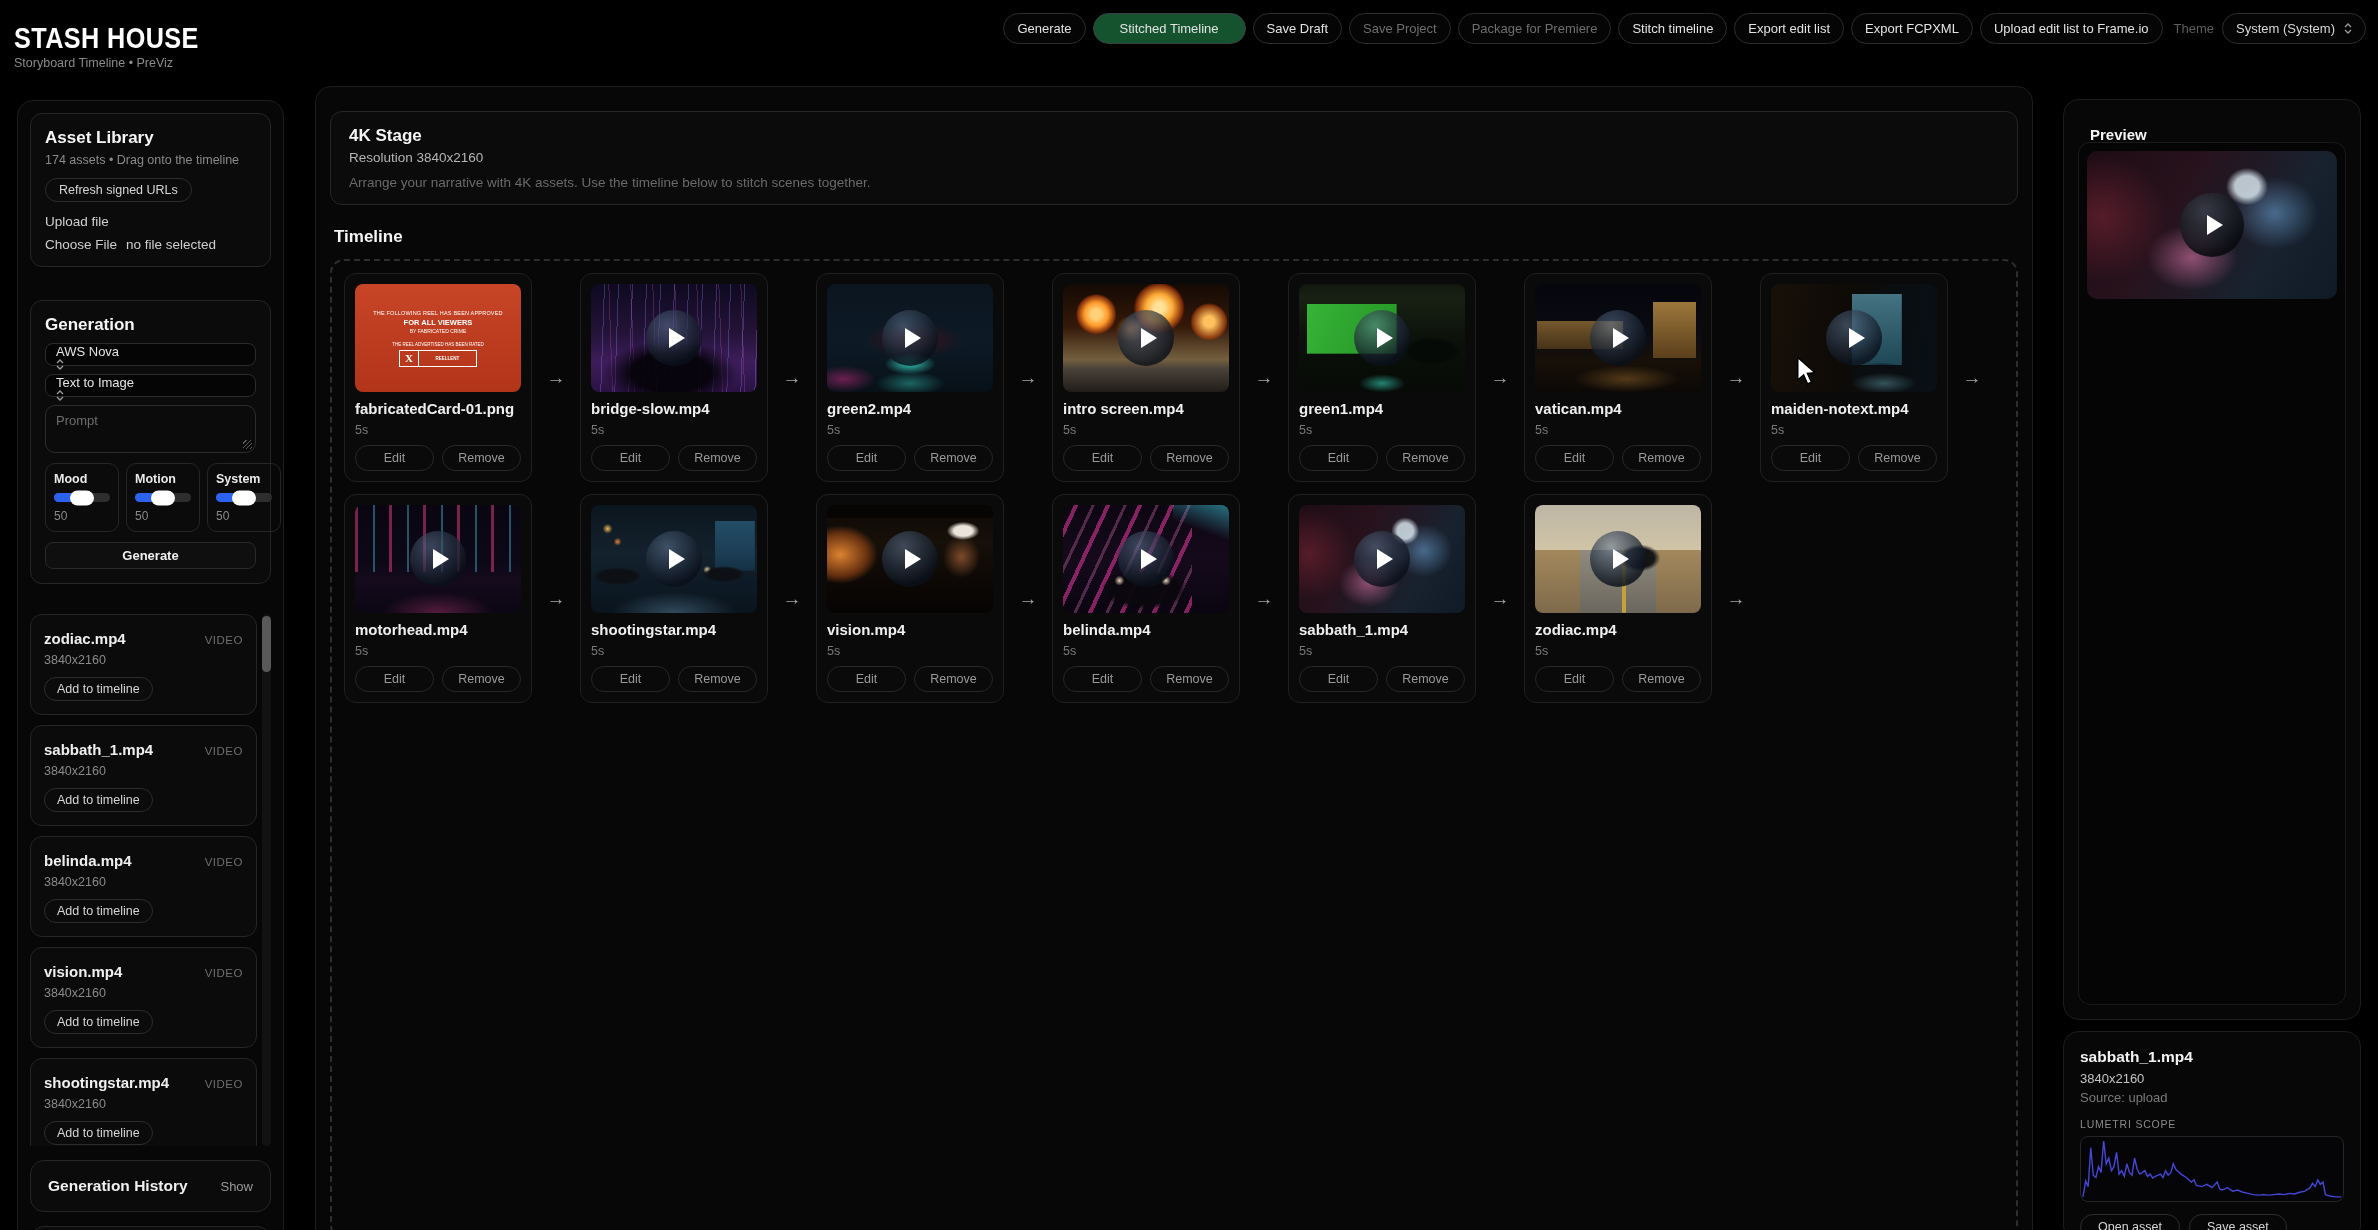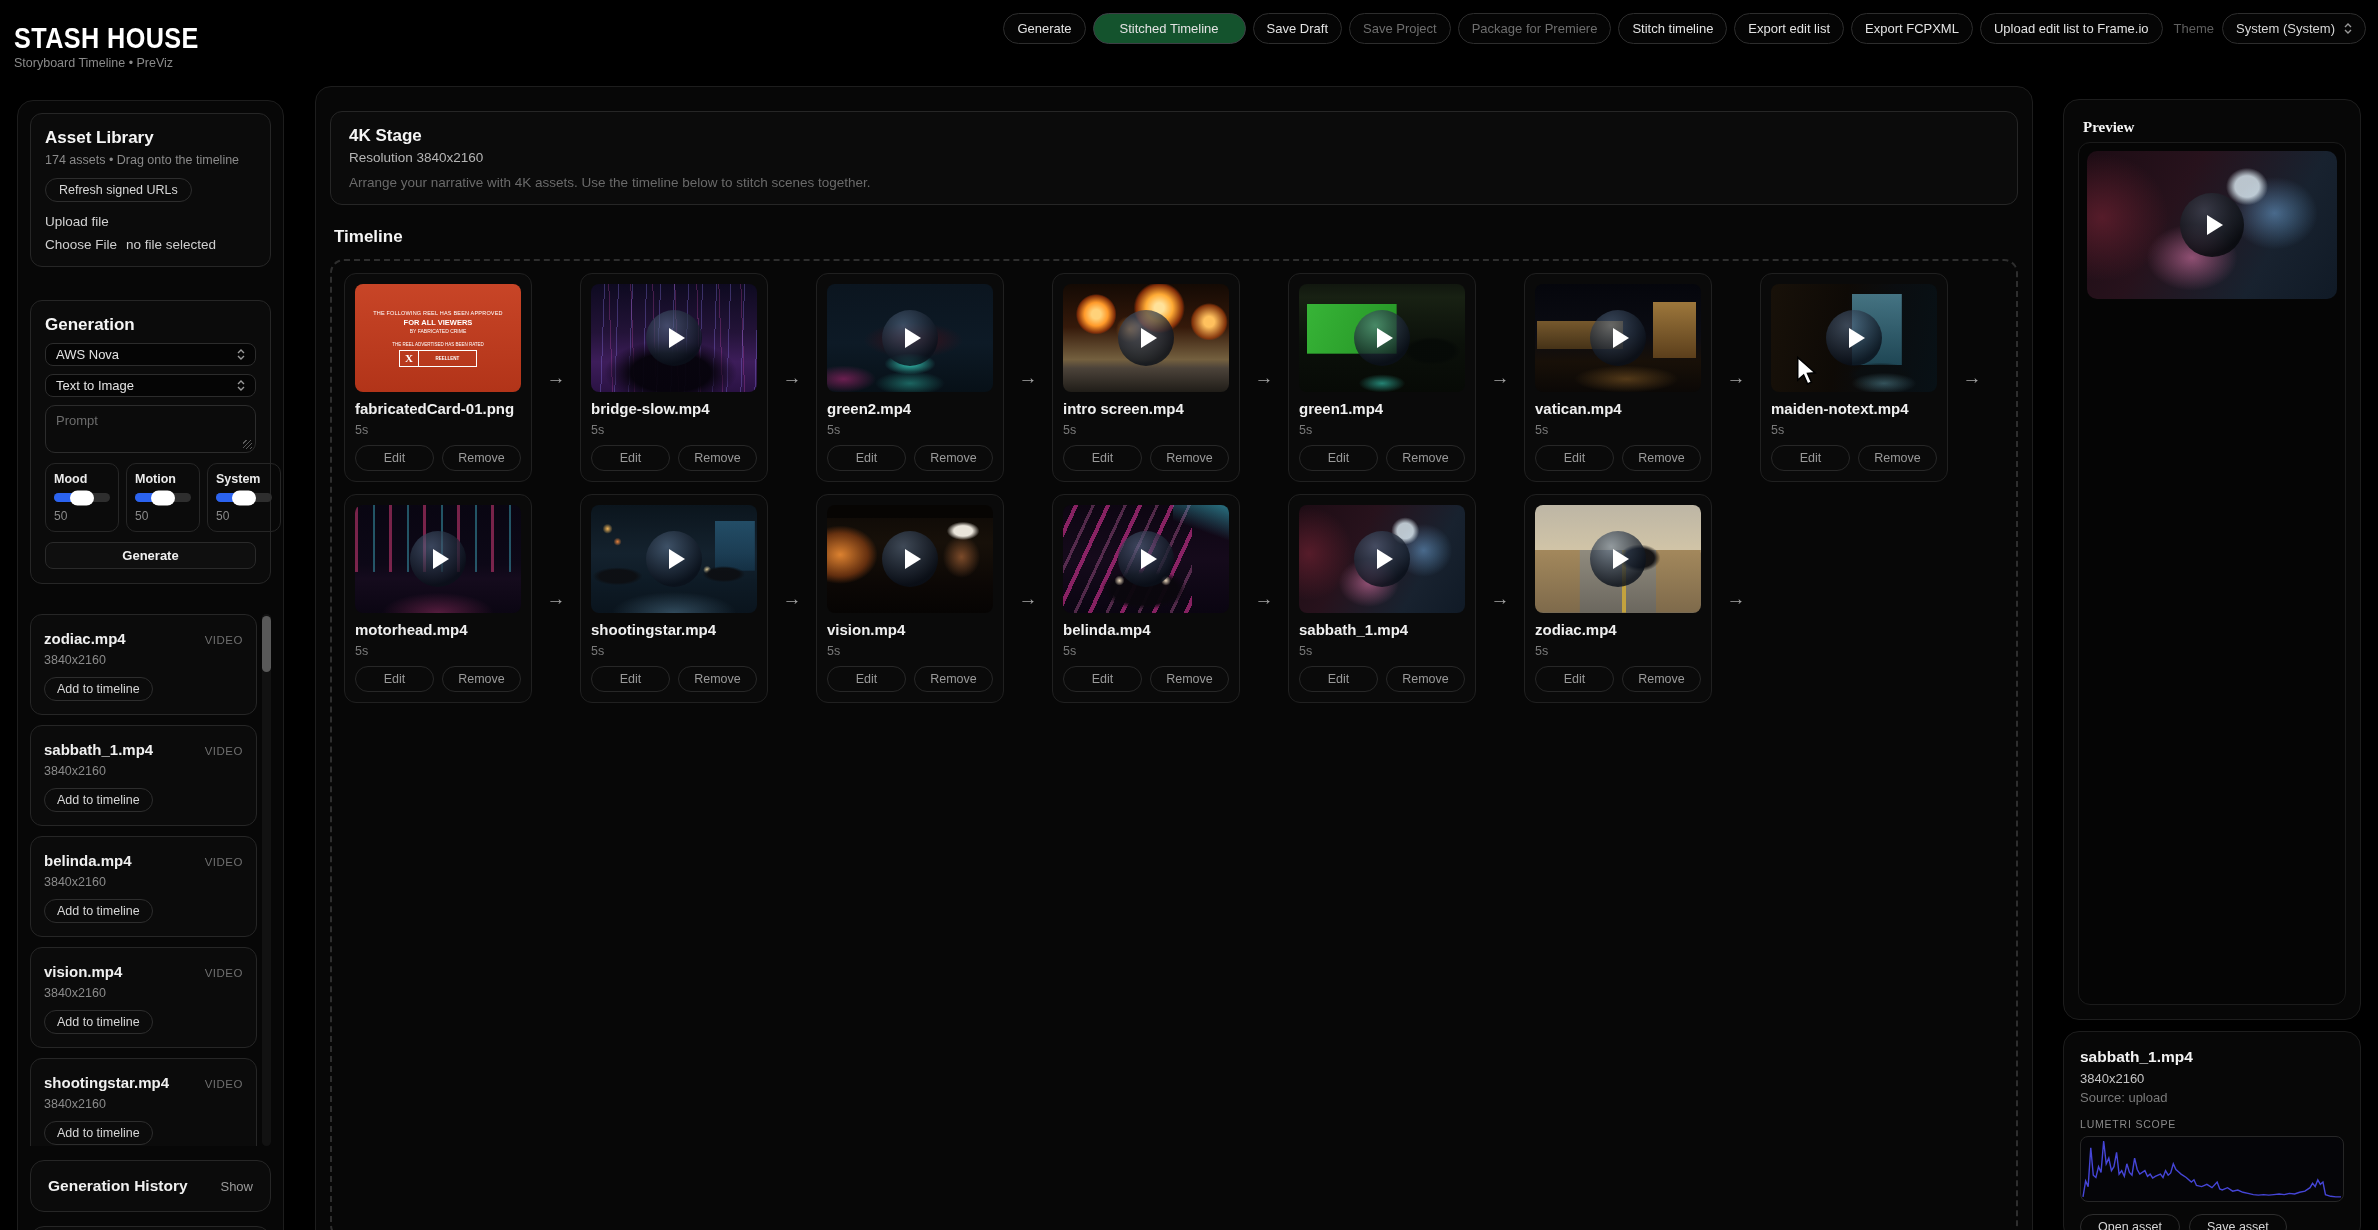--- a/index.html
+++ b/index.html
@@ -28,21 +28,21 @@
 
   
   #sidebar { left:17px; top:100px; width:267px; height:1150px; padding:12px; }
   .side-card { padding:14px; }
   .side-title { font-size:17px; font-weight:700; color:#f5f5f5; }
   .side-sub { font-size:12.5px; color:#8a8a8a; margin-top:5px; line-height:15px; }
   .refresh-btn { font-size:12.5px; height:24px; padding:0 13px; margin-top:10px; }
   .upload-label { font-size:13.5px; color:#d2d2d2; margin-top:12px; }
   .file-row { font-size:13.5px; color:#cfcfcf; margin-top:8px; display:flex; gap:9px; }
   .gen-card { margin-top:33px; padding:14px; }
-  .gen-select { display:flex; align-items:center; justify-content:space-between; height:23px; margin-top:8px; padding:0 10px; background:#050505; border:1px solid #2c2c2c; border-radius:8px; font-size:13px; color:#e4e4e4; cursor:pointer; }
+  .gen-select { display:flex; align-items:flex-start; justify-content:space-between; height:23px; margin-top:8px; padding:0 10px; background:#050505; border:1px solid #2c2c2c; border-radius:8px; font-size:13px; color:#e4e4e4; cursor:pointer;flex-direction:column; }
   .prompt-box { position:relative; margin-top:8px; }
   .prompt { display:block; width:100%; height:48px; background:transparent; border:1px solid #2c2c2c; border-radius:10px; padding:7px 10px; font-family:inherit; font-size:13px; color:#e4e4e4; resize:none; }
   .prompt::placeholder { color:#6c6c6c; }
   .resize-grip { position:absolute; right:4px; bottom:4px; width:9px; height:9px;
     background:repeating-linear-gradient(135deg, transparent 0 2px, #5a5a5a 2px 3px); border-radius:1px; }
   .slider-row { display:flex; gap:7px; margin-top:10px; }
   .slider-card { flex:1; border:1px solid #262626; border-radius:10px; padding:8px; }
   .slider-label { font-size:12.5px; font-weight:700; color:#eaeaea; }
   .slider-track { position:relative; width:56px; height:9px; border-radius:5px; background:#2e2e2e; margin-top:7px; cursor:pointer; }
   .slider-fill { position:absolute; left:0; top:0; bottom:0; width:55%; background:#2b63f0; border-radius:5px; }
@@ -171,21 +171,21 @@
     radial-gradient(ellipse 17% 17% at 63% 49%, rgba(16,15,17,.95) 52%, transparent 74%),
     linear-gradient(#c3a23e,#c3a23e),
     linear-gradient(180deg,#a3885c,#7e6a4b),
     linear-gradient(180deg,#a3885c,#7e6a4b),
     linear-gradient(180deg,#908b7e,#6b675e),
     linear-gradient(180deg,#bdb6a5,#d2c5a7);
     background-size:auto,2.5% 58%,27% 58%,27% 58%,52% 58%,100% 44%;
     background-position:0 0,53.5% 100%,0 100%,100% 100%,50% 100%,top;background-repeat:no-repeat;}
 
   
-  #preview-panel { left:2063px; top:99px; width:298px; height:921px; padding:19px;font-family:Liberation Serif, serif; }
+  #preview-panel { left:2063px; top:99px; width:298px; height:921px; padding:26px; }
   .preview-title { font-size:15px; font-weight:700; color:#f5f5f5; }
   .preview-stage { position:absolute; left:14px; right:14px; top:42px; bottom:14px; background:#050505; border:1px solid #1b1b1b; border-radius:12px; }
   .preview-video { position:relative; margin:8px; height:148px; border-radius:10px; overflow:hidden; cursor:pointer; }
   .preview-video .play-circle { width:64px; height:64px; background:radial-gradient(circle at 38% 28%, rgba(70,80,95,.6), rgba(8,10,14,.88) 72%); }
 
   #inspector { left:2063px; top:1031px; width:298px; height:211px; padding:16px; }
   .insp-name { font-size:15.5px; font-weight:700; color:#f2f2f2; }
   .insp-res { font-size:13px; color:#c4c4c4; margin-top:5px; }
   .insp-src { font-size:13px; color:#7a7a7a; margin-top:4px; }
   .insp-scope-label { font-size:10.5px; letter-spacing:.8px; color:#8a8a8a; margin-top:13px; }

